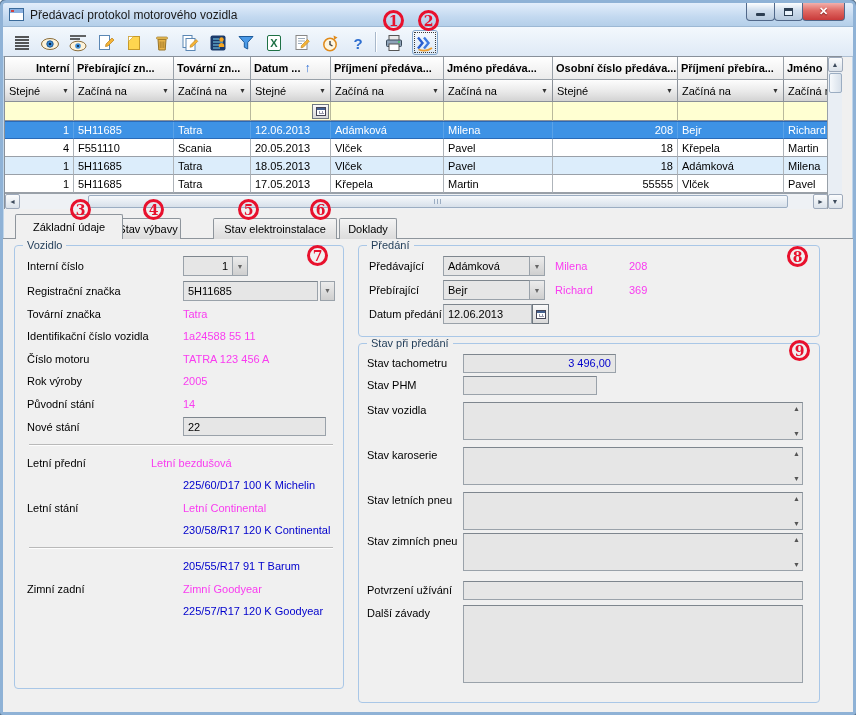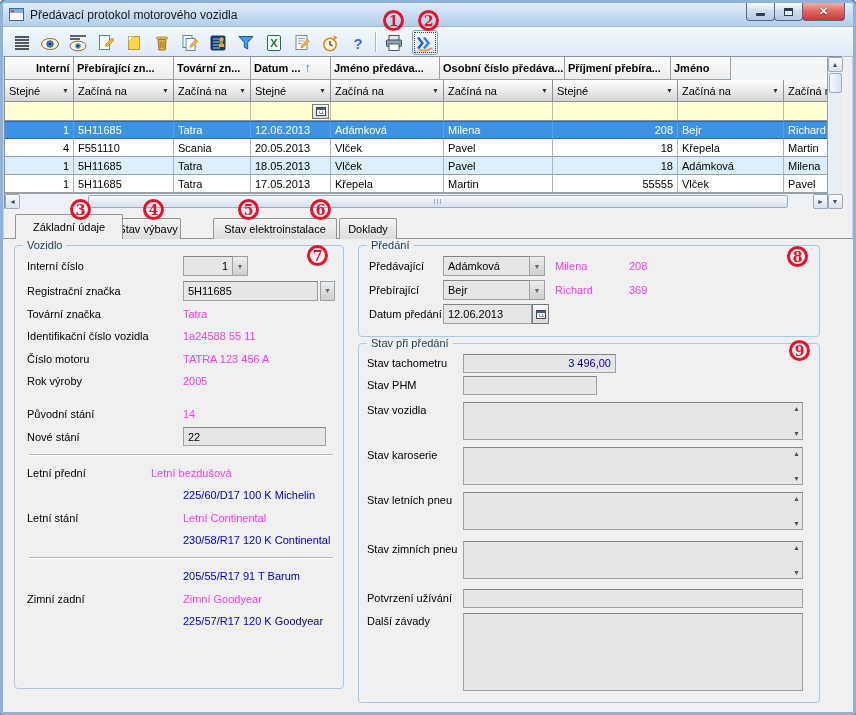--- a/index.html
+++ b/index.html
@@ -219,20 +219,23 @@
           <div class="g-hcell" style="width: 100px;">
             <span>Přebírající zn...</span>
           </div>
           <div class="g-hcell" style="width: 77px;">
             <span>Tovární zn...</span>
           </div>
           <div class="g-hcell" style="width: 80px;">
             <span>Datum ...</span>
             <span class="g-sort">↑</span>
           </div>
+          <div class="g-hcell" style="width: 113px;">
+            <span>Příjmení předáva...</span>
+          </div>
           <div class="g-hcell" style="width: 109px;">
             <span>Jméno předáva...</span>
           </div>
           <div class="g-hcell" style="width: 125px;">
             <span>Osobní číslo předáva...</span>
           </div>
           <div class="g-hcell" style="width: 106px;">
             <span>Příjmení přebíra...</span>
           </div>
           <div class="g-hcell" style="width: 60px;">
@@ -390,21 +393,21 @@
           <span class="mag">1a24588 55 11</span>
         </div>
       <div class="frow" style="height:23px">
           <span class="flabel" style="width:156px">Číslo motoru</span>
           <span class="mag">TATRA 123 456 A</span>
         </div>
       <div class="frow" style="height:22px">
           <span class="flabel" style="width:156px">Rok výroby</span>
           <span class="mag">2005</span>
         </div>
-      <div class="frow" style="height:22px;margin-top:11px">
+      <div class="frow" style="height:22px;margin-top:1px">
           <span class="flabel" style="width:156px">Původní stání</span>
           <span class="mag">14</span>
         </div>
       <div class="frow" style="height:23px">
         <span class="flabel" style="width:156px">Nové stání</span>
         <span class="field" style="width:143px">22</span>
       </div>
       <hr class="dline">
       <div class="frow" style="height:22px">
           <span class="flabel" style="width:124px">Letní přední</span>
@@ -483,21 +486,21 @@
         <div class="tarea" style="width:340px;height:38px"><span class="up">▲</span><span class="dn">▼</span><span></span></div>
       </div>
       <div class="frow" style="height:38px;margin-top:7px;align-items:flex-start">
         <span class="flabel" style="width:96px;padding-top:2px">Stav karoserie</span>
         <div class="tarea" style="width:340px;height:38px"><span class="up">▲</span><span class="dn">▼</span><span></span></div>
       </div>
       <div class="frow" style="height:38px;margin-top:7px;align-items:flex-start">
         <span class="flabel" style="width:96px;padding-top:2px">Stav letních pneu</span>
         <div class="tarea" style="width:340px;height:38px"><span class="up">▲</span><span class="dn">▼</span><span></span></div>
       </div>
-      <div class="frow" style="height:38px;margin-top:11px;align-items:flex-start">
+      <div class="frow" style="height:38px;margin-top:3px;align-items:flex-start">
         <span class="flabel" style="width:96px;padding-top:2px">Stav zimních pneu</span>
         <div class="tarea" style="width:340px;height:38px"><span class="up">▲</span><span class="dn">▼</span><span></span></div>
       </div>
       <div class="frow" style="height:20px;margin-top:9px">
         <span class="flabel" style="width:96px">Potvrzení užívání</span>
         <span class="field" style="width:340px;height:19px"></span>
       </div>
       <div class="frow" style="height:78px;margin-top:5px;align-items:flex-start">
         <span class="flabel" style="width:96px;padding-top:2px">Další závady</span>
         <div class="tarea" style="width:340px;height:78px"><span></span></div>

